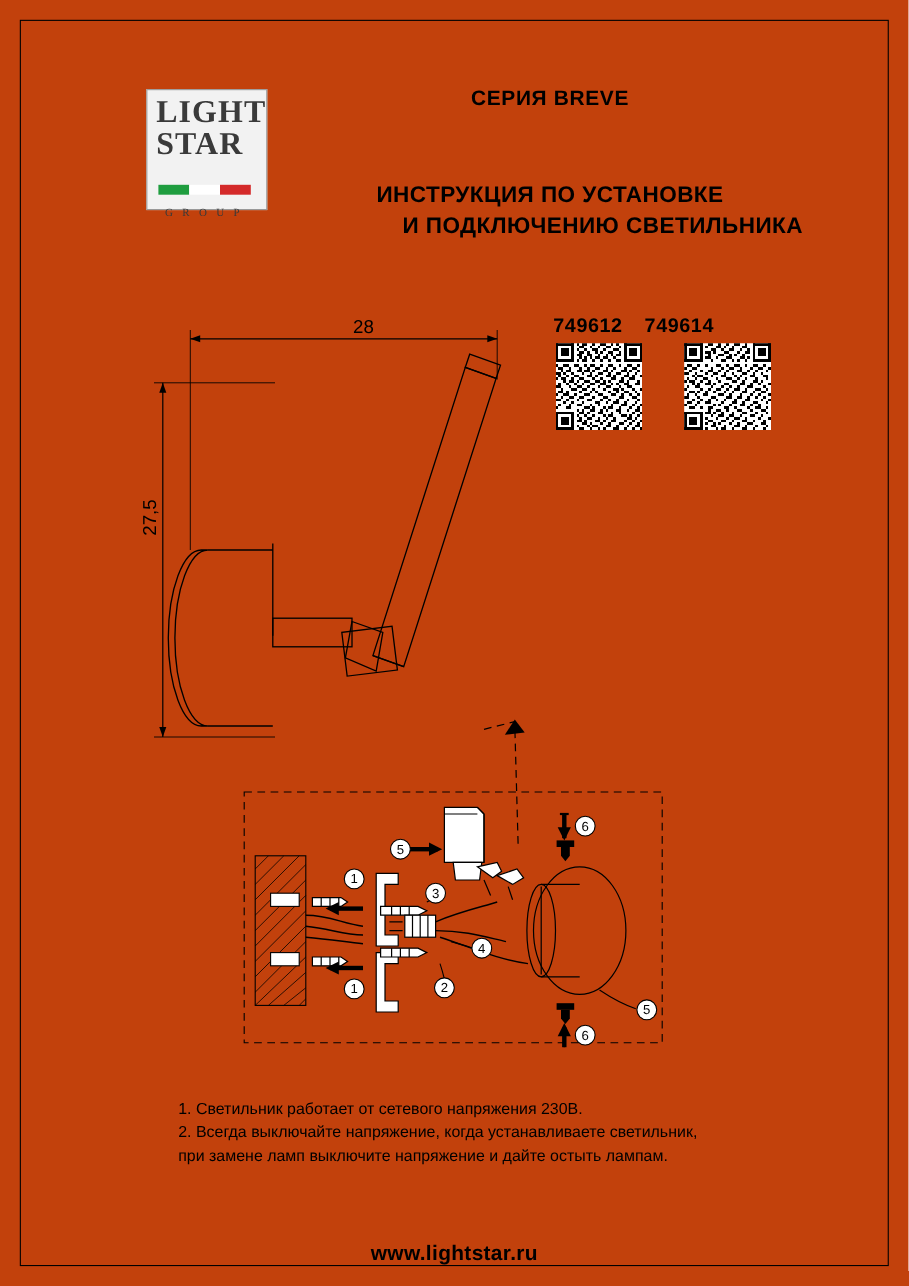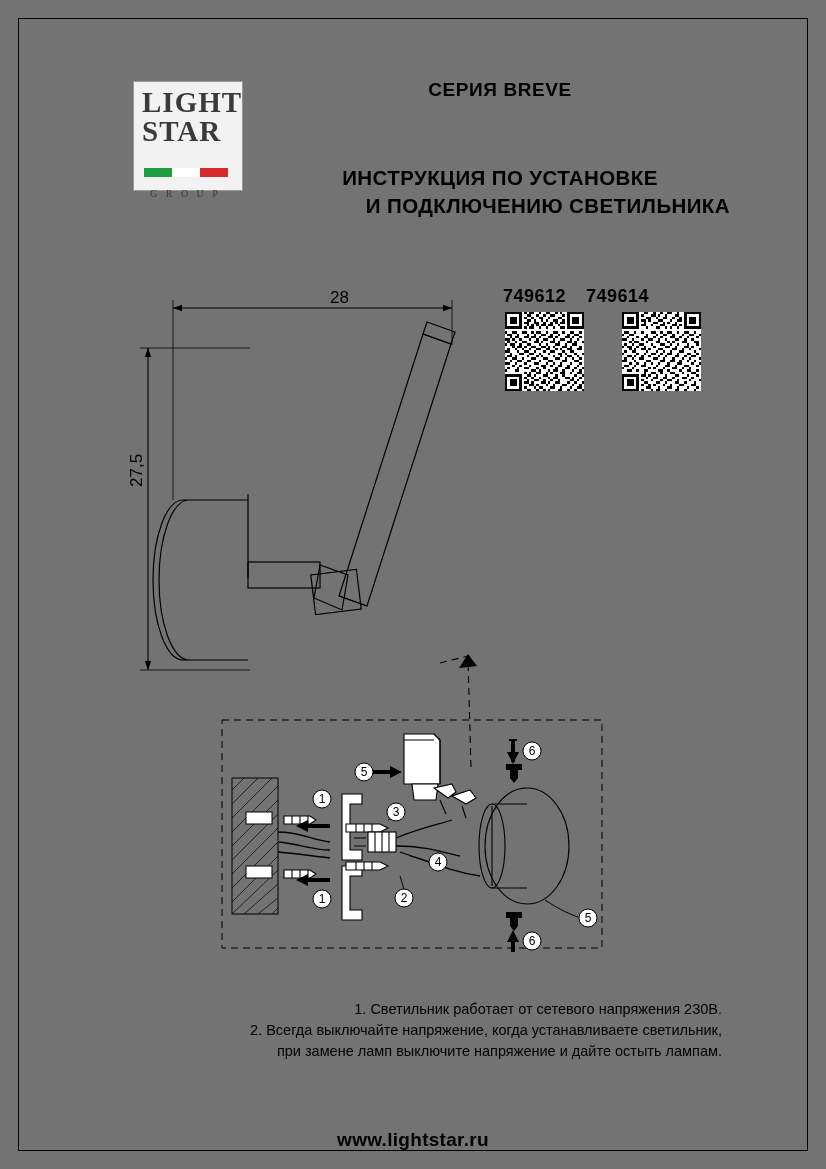--- a/index.html
+++ b/index.html
@@ -9,21 +9,21 @@
   }
   body {
     font-family: "Liberation Sans", sans-serif;
     color: #000000;
   }
   .page {
     position: relative;
     width: 826px;
     height: 1169px;
     margin: 0 auto;
-    background: #737373;
+    background: #c2410c;
     overflow: hidden;
   }
   .frame {
     position: absolute;
     left: 18px;
     top: 18px;
     width: 790px;
     height: 1133px;
     border: 1px solid #000;
     box-sizing: border-box;
@@ -110,41 +110,41 @@
     height: 79px;
   }
   .qr-1 { left: 505px; top: 312px; }
   .qr-2 { left: 622px; top: 312px; }
 
   
   .dim-label {
     position: absolute;
     font-size: 17px;
   }
-  .dim-28 { left: 330px; top: 288px; }
+  .dim-28 { left: 321px; top: 288px; }
   .dim-275 {
     left: 127px;
     top: 487px;
     transform: rotate(-90deg);
     transform-origin: left top;
     white-space: nowrap;
   }
 
   .svg-abs { position: absolute; left: 0; top: 0; }
 
   
   .notes {
     position: absolute;
     left: 162px;
     top: 999px;
     width: 560px;
     font-size: 14.5px;
     line-height: 21px;
   }
-  .notes div { white-space: pre-wrap; text-align: right; }
+  .notes div { white-space: pre-wrap; }
 
   .site {
     position: absolute;
     left: 0;
     top: 1103px;
     width: 826px;
     text-align: center;
     font-weight: bold;
     font-size: 19px;
     letter-spacing: 0.3px;

